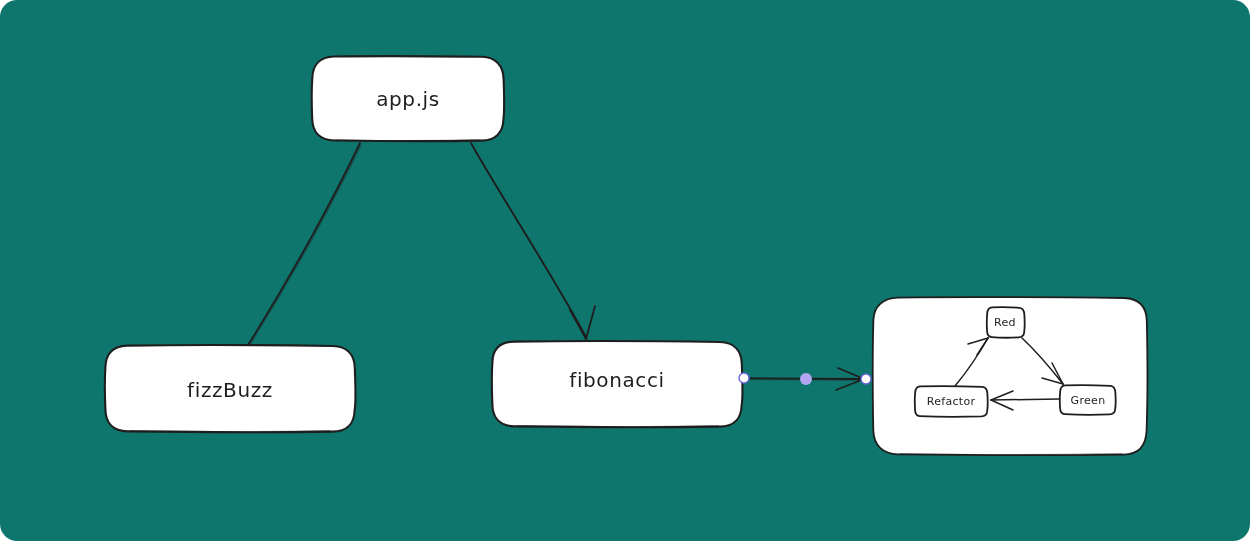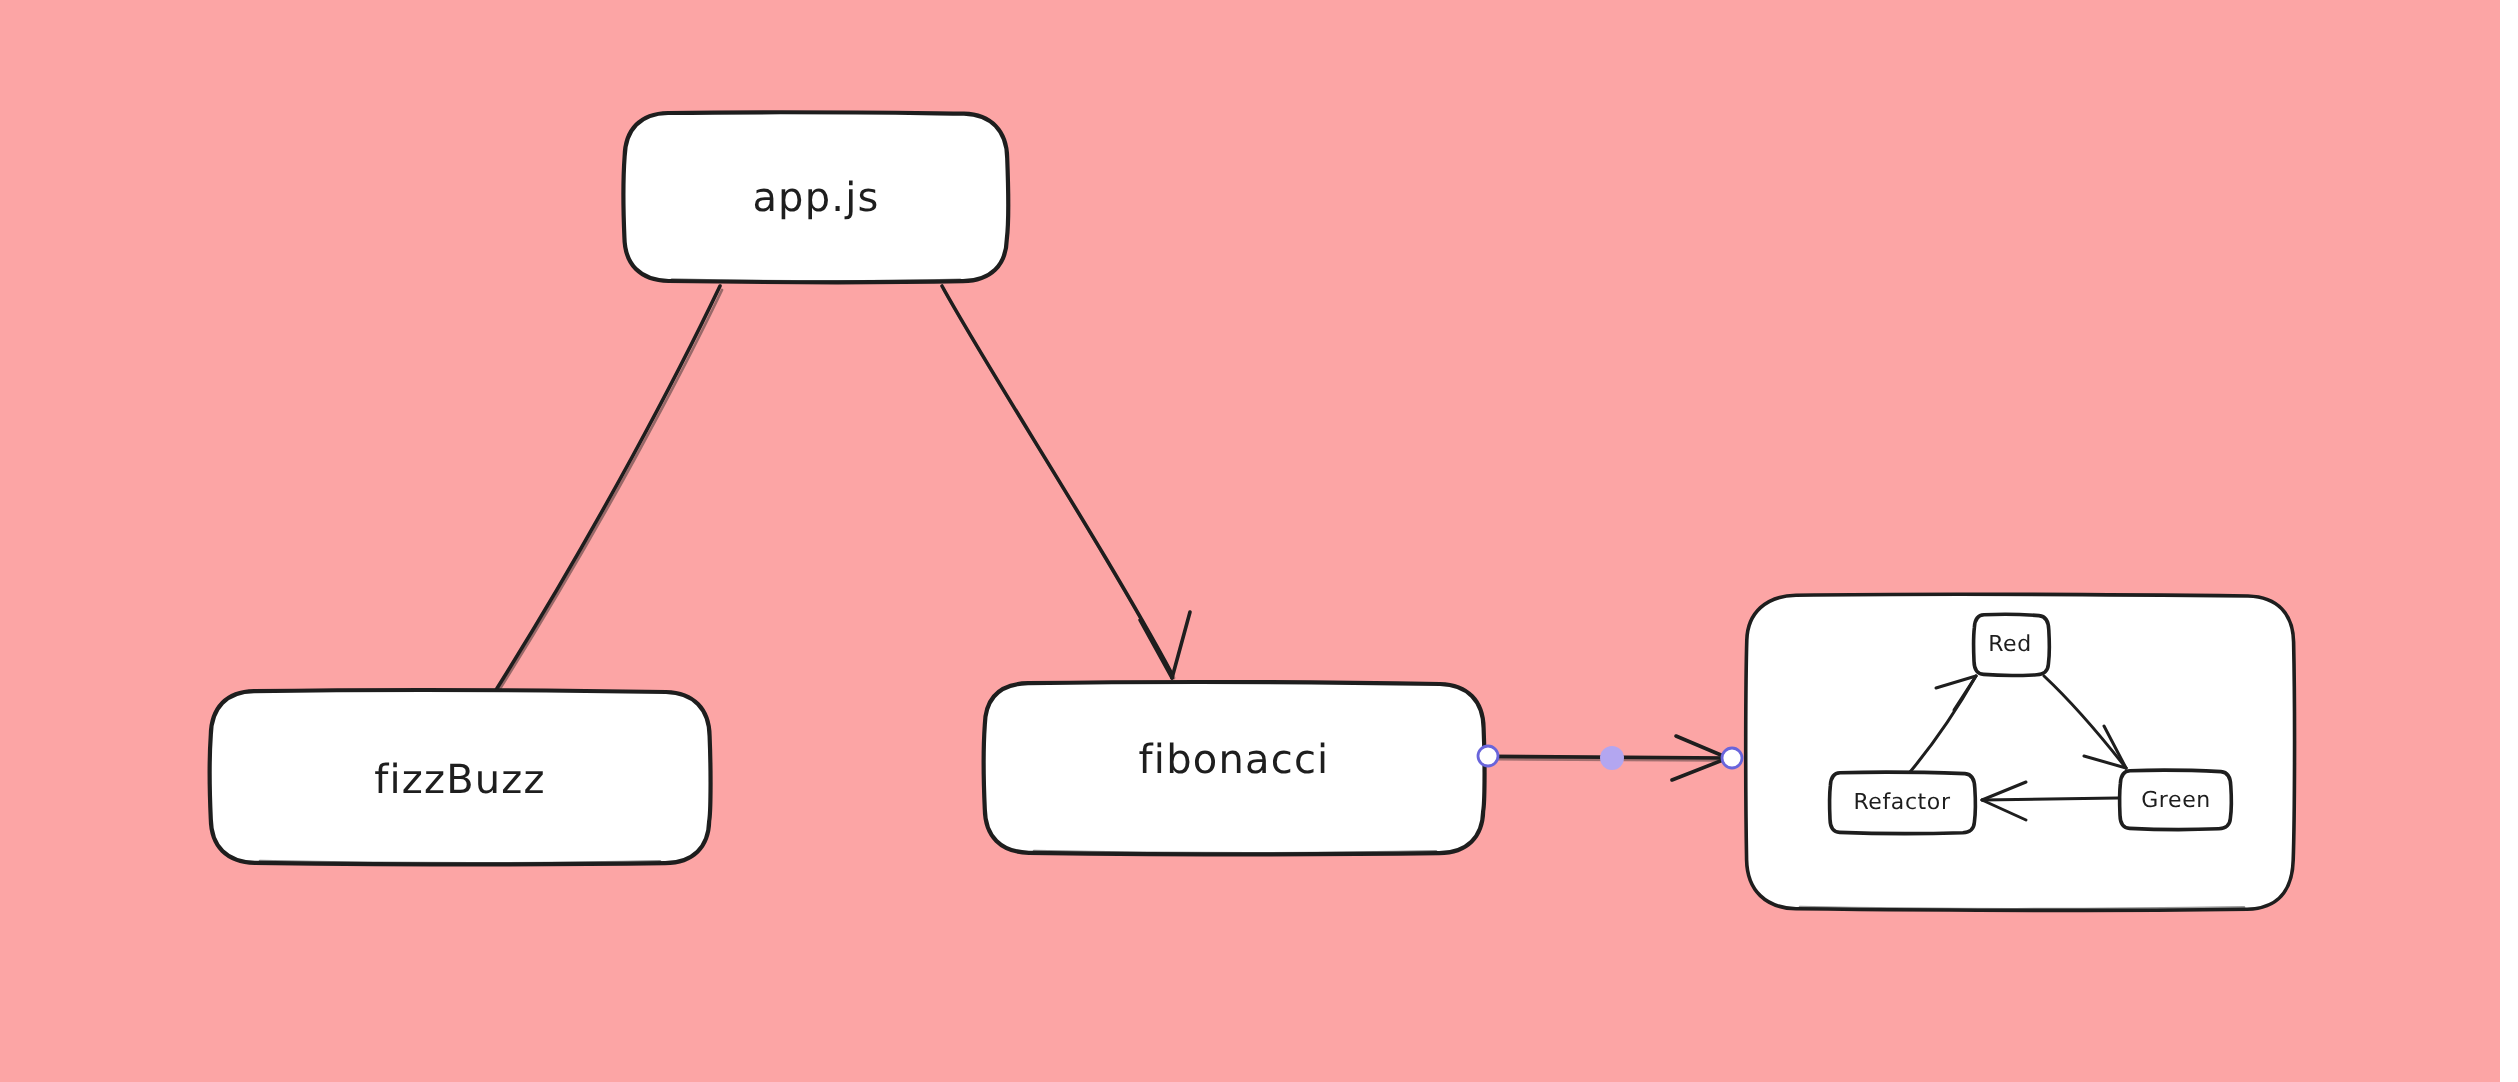--- a/index.html
+++ b/index.html
@@ -7,22 +7,23 @@
     padding: 0;
     background: #ffffff;
   }
   body {
     font-family: "Liberation Sans", sans-serif;
   }
   #canvas-root {
     position: relative;
     width: 1250px;
     height: 541px;
-    background: #fca5a5;
+    background: #0f766e;
     overflow: hidden;
+    border-radius: 17px;
   }
   #scene {
     position: absolute;
     inset: 0;
     display: block;
   }
   .node-label {
     font-family: "DejaVu Sans", sans-serif;
     fill: #1e1e1e;
     text-anchor: middle;

